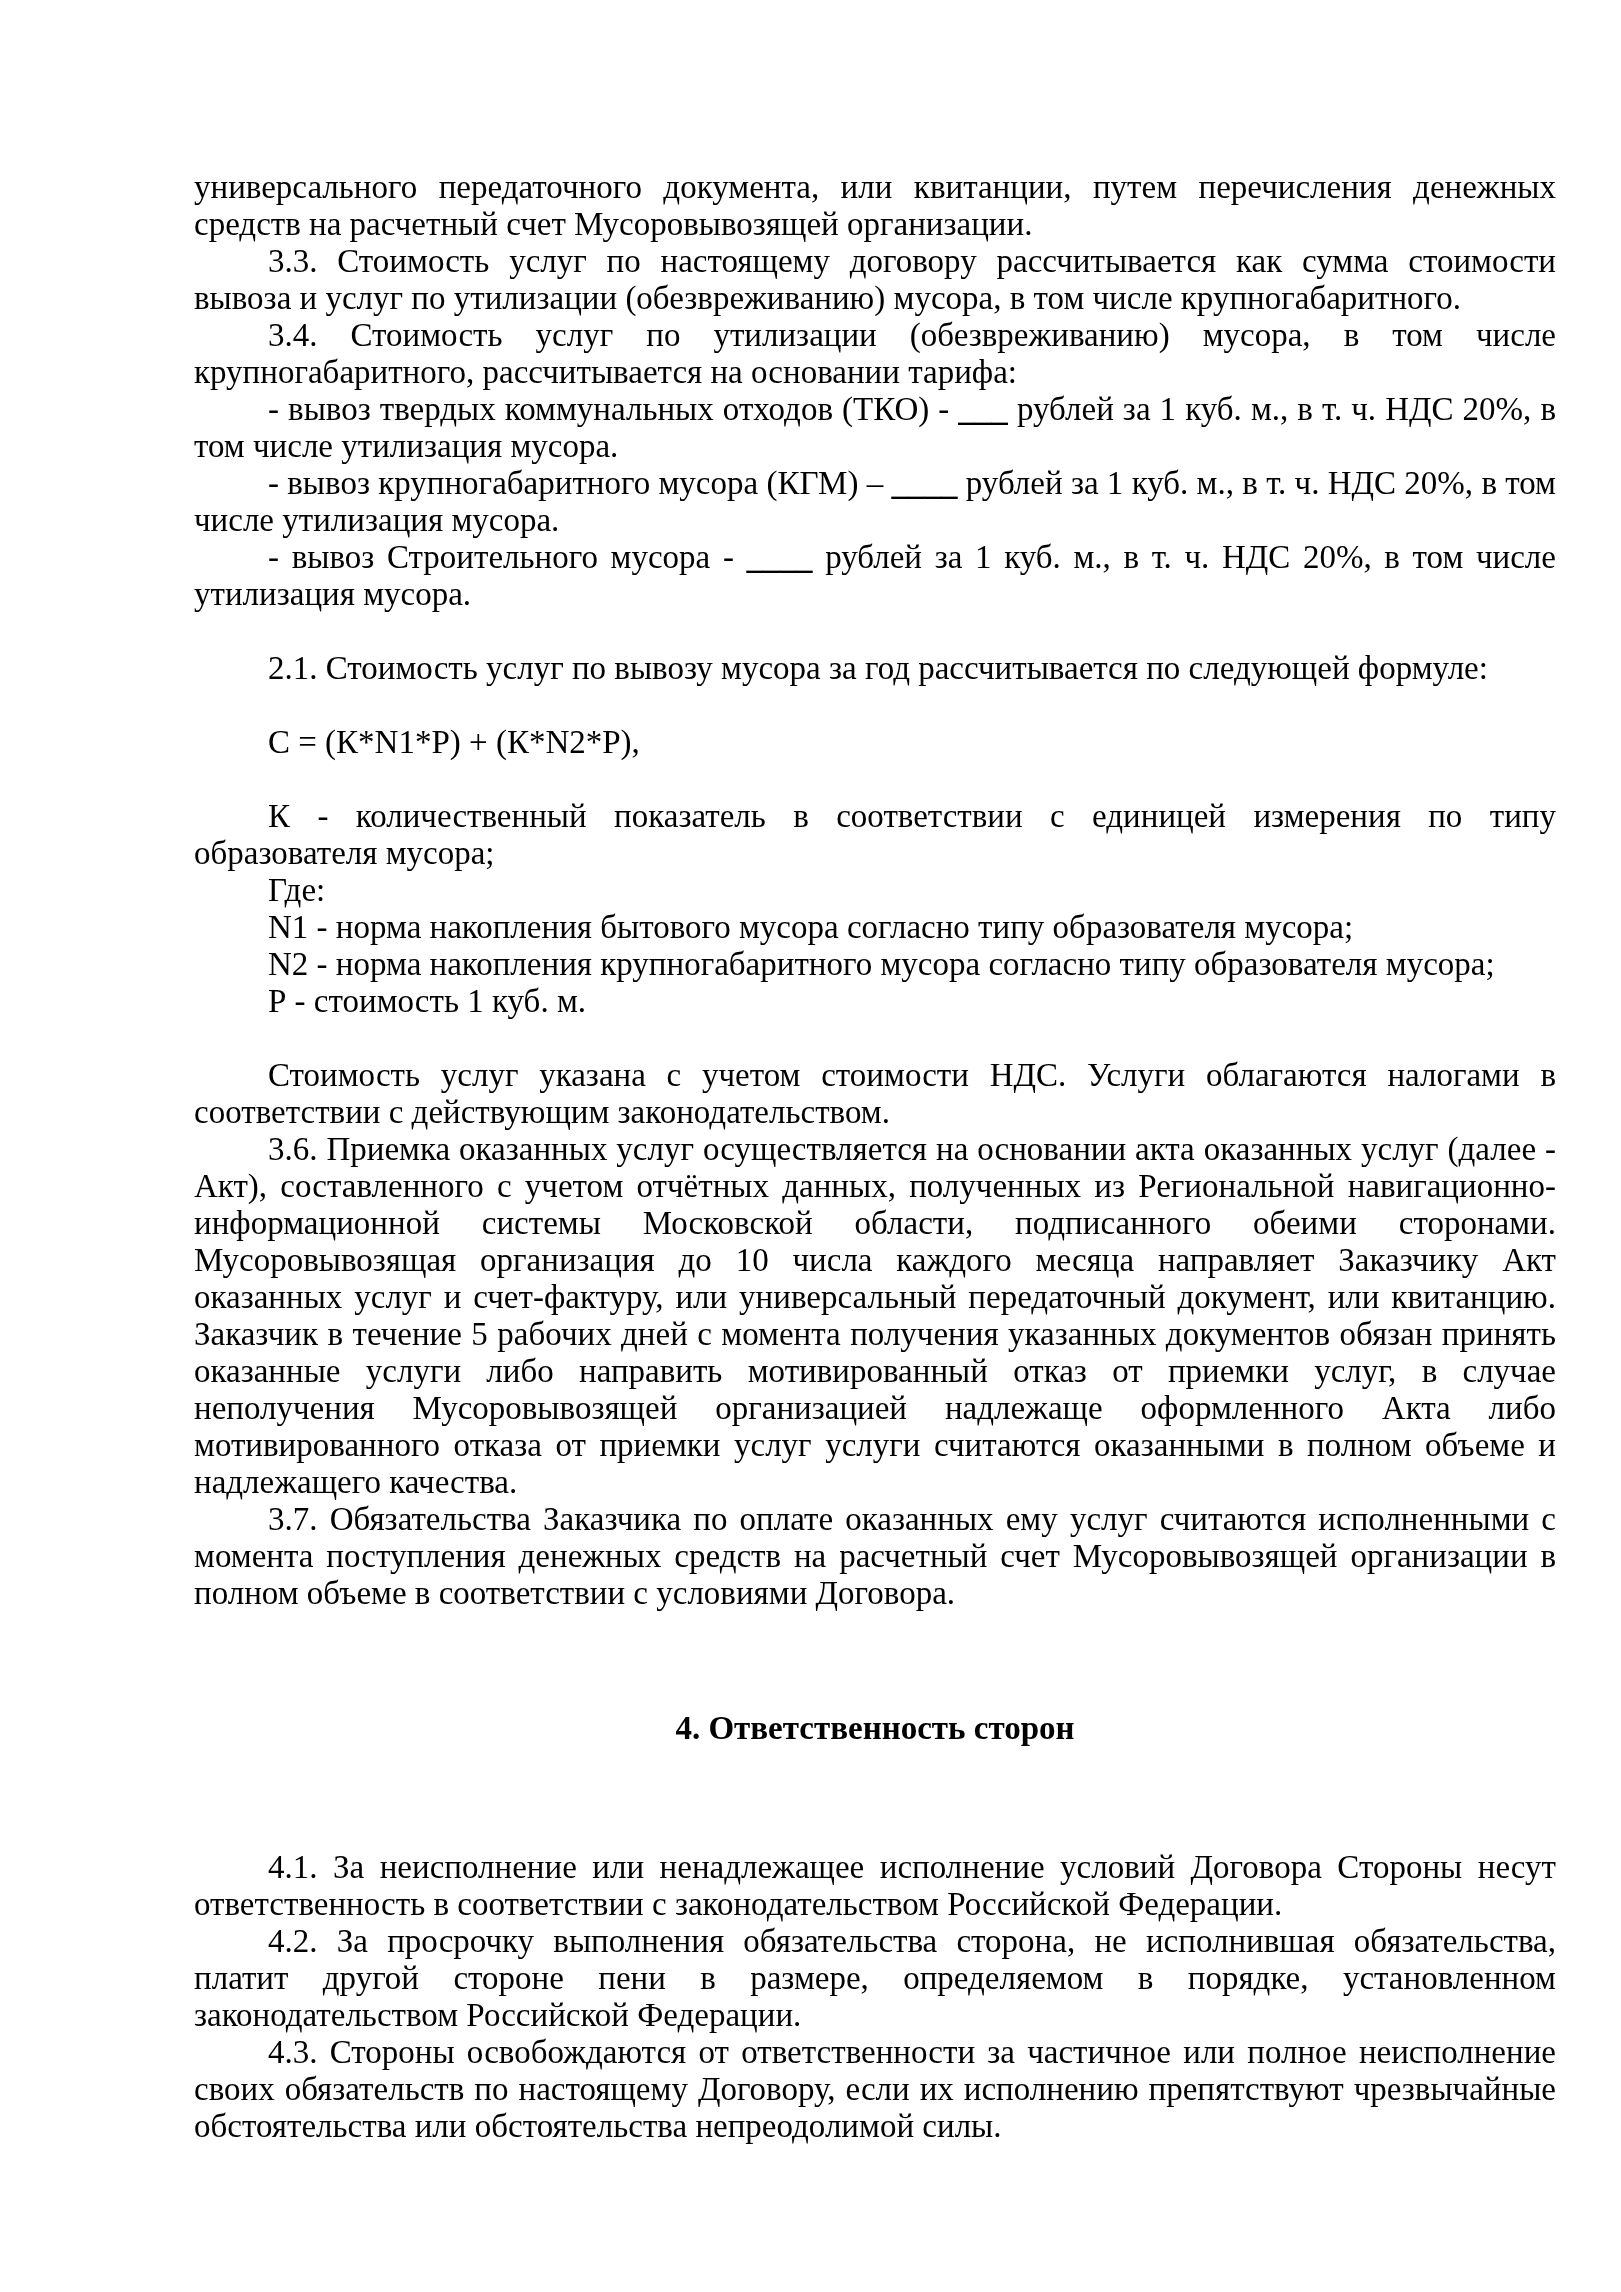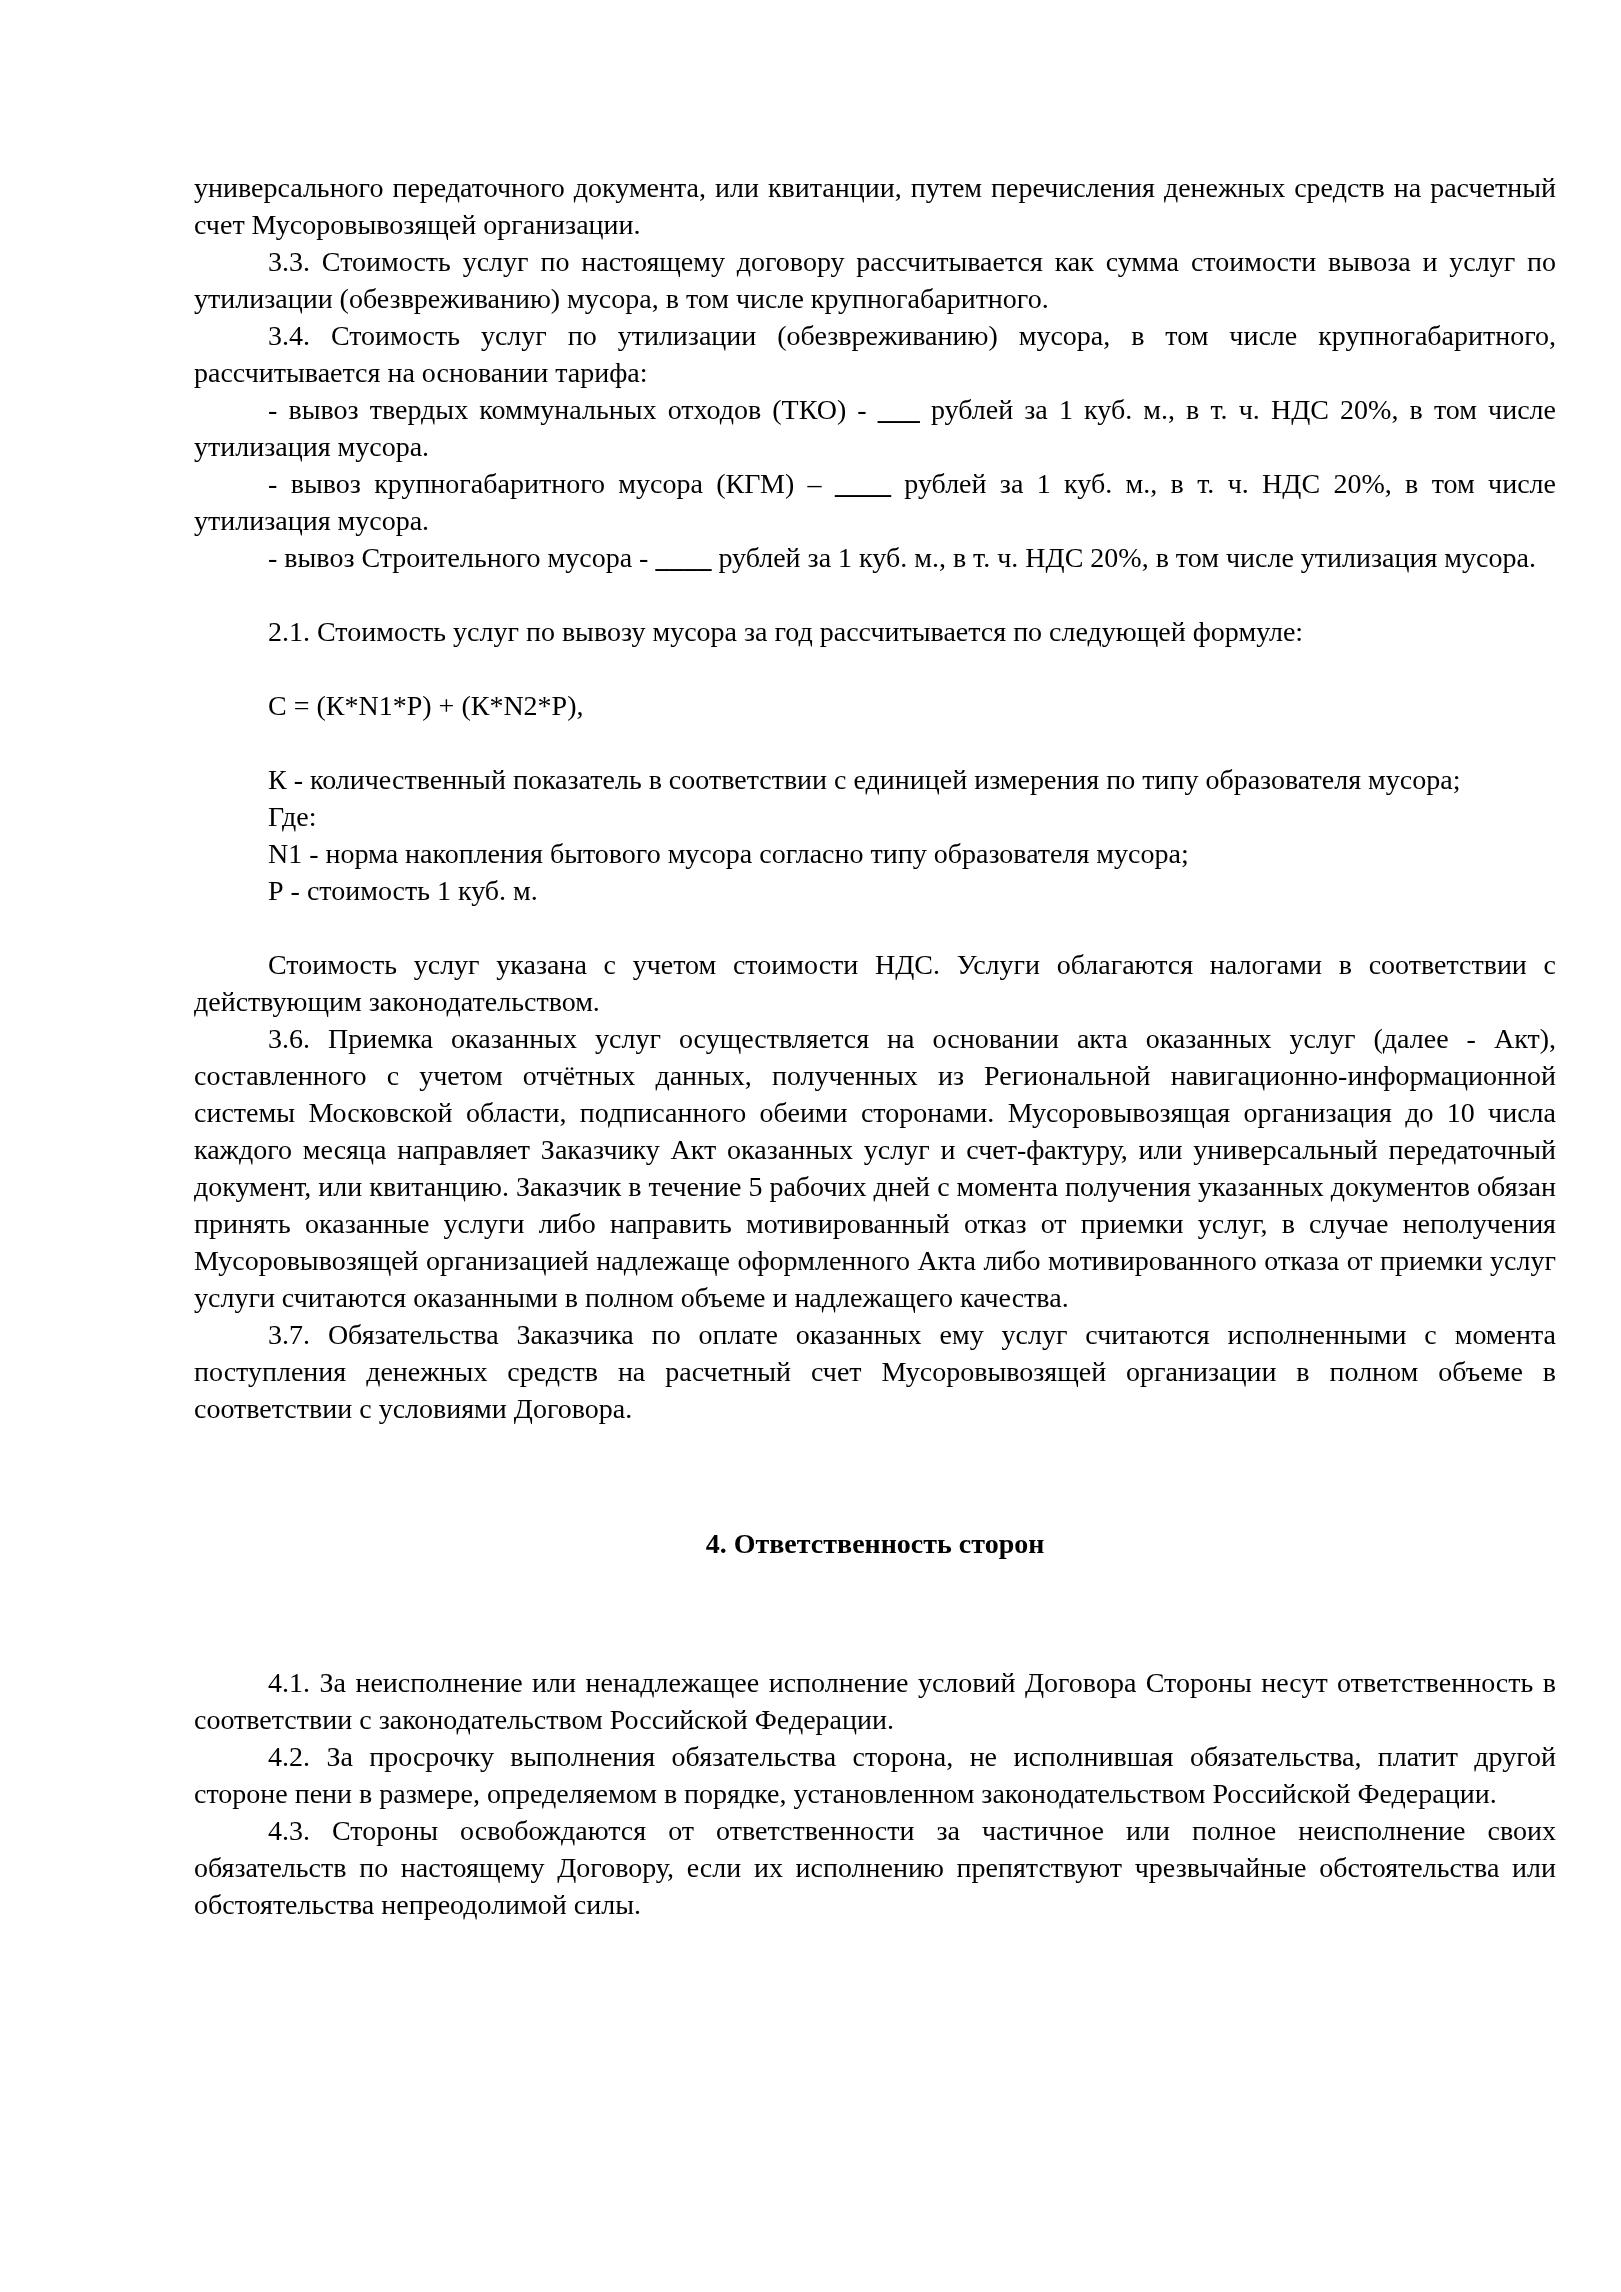--- a/index.html
+++ b/index.html
@@ -12,21 +12,21 @@
       height: 2293px;
       position: relative;
       overflow: hidden;
     }
     .page {
       position: absolute;
       left: 194px;
       top: 169px;
       width: 1362px;
       font-family: "Liberation Serif", "DejaVu Serif", serif;
-      font-size: 28px;
+      font-size: 33px;
       line-height: 37px;
       color: #000000;
     }
     p {
       margin: 0;
       text-align: justify;
     }
     .indent {
       text-indent: 74px;
     }
@@ -83,20 +83,21 @@
   <div class="blank-line"></div>
 
   <p class="formula">С = (К*N1*Р) + (К*N2*Р),</p>
 
   <div class="blank-line"></div>
 
   <p class="indent">К - количественный показатель в соответствии с единицей измерения по типу образователя мусора;</p>
 
   <p class="indent nojustify">Где:</p>
   <p class="indent nojustify">N1 - норма накопления бытового мусора согласно типу образователя мусора;</p>
+  <p class="indent nojustify">N2 - норма накопления крупногабаритного мусора согласно типу образователя мусора;</p>
   <p class="indent nojustify">Р - стоимость 1 куб. м.</p>
 
   <div class="blank-line"></div>
 
   <p class="indent">Стоимость услуг указана с учетом стоимости НДС. Услуги облагаются налогами в соответствии с действующим законодательством.</p>
 
   <p class="indent">3.6. Приемка оказанных услуг осуществляется на основании акта оказанных услуг (далее - Акт), составленного с учетом отчётных данных, полученных из Региональной навигационно-информационной системы Московской области, подписанного обеими сторонами. Мусоровывозящая организация до 10 числа каждого месяца направляет Заказчику Акт оказанных услуг и счет-фактуру, или универсальный передаточный документ, или квитанцию. Заказчик в течение 5 рабочих дней с момента получения указанных документов обязан принять оказанные услуги либо направить мотивированный отказ от приемки услуг, в случае неполучения Мусоровывозящей организацией надлежаще оформленного Акта либо мотивированного отказа от приемки услуг услуги считаются оказанными в полном объеме и надлежащего качества.</p>
 
   <p class="indent">3.7. Обязательства Заказчика по оплате оказанных ему услуг считаются исполненными с момента поступления денежных средств на расчетный счет Мусоровывозящей организации в полном объеме в соответствии с условиями Договора.</p>
 

